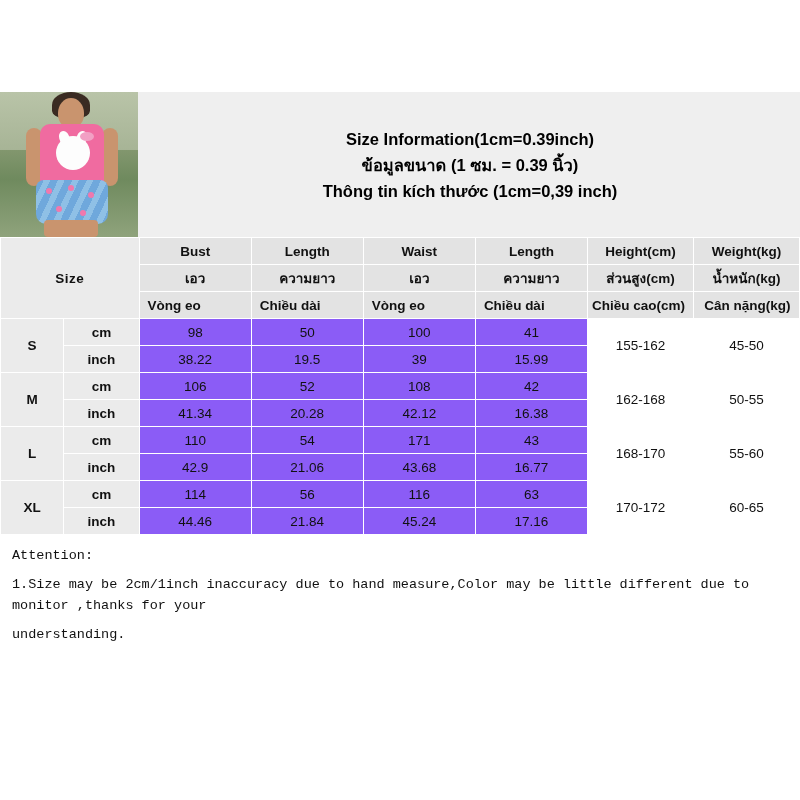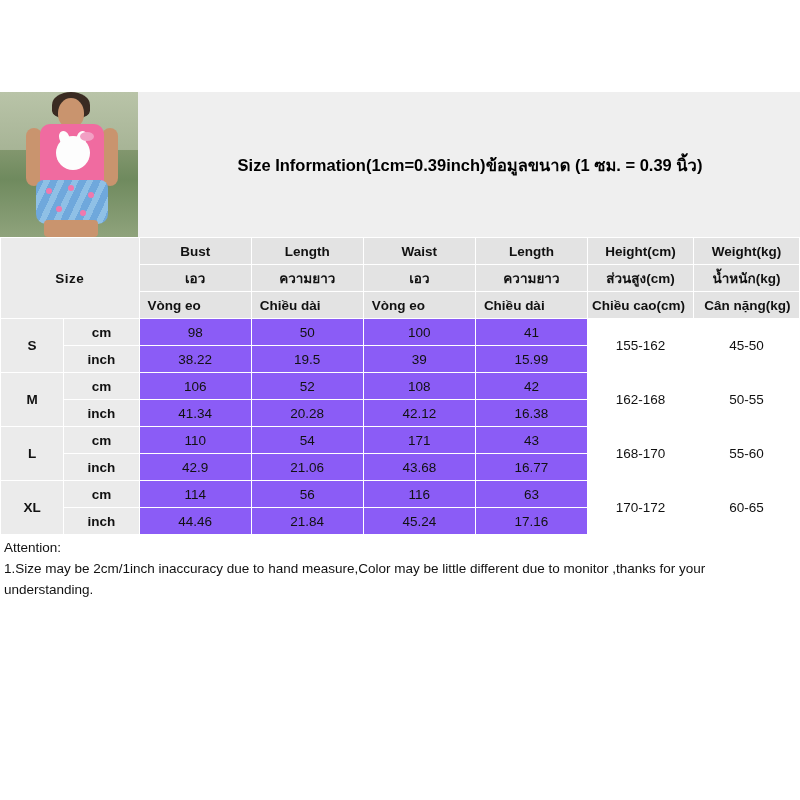--- a/index.html
+++ b/index.html
@@ -130,21 +130,21 @@
   .photo-arm-r {
     position: absolute;
     left: 102px; top: 36px;
     width: 16px; height: 58px;
     background: #c9946e;
     border-radius: 8px;
   }
   .header-text {
     flex: 1 1 auto;
     display: flex;
-    flex-direction: row;
+    flex-direction: column;
     align-items: center;
     justify-content: center;
     padding-right: 10px;
     text-align: center;
     margin-left: 12px;
   }
   .header-text .line {
     font-weight: bold;
     font-size: 16.5px;
     line-height: 26px;
@@ -202,24 +202,25 @@
     background: #ffffff;
   }
   
   .attention {
     width: 800px;
     padding: 2px 4px 6px 4px;
     box-sizing: border-box;
     background: #ffffff;
   }
   .attention p {
-    margin: 0;
+    margin: 8px;
     font-size: 13.5px;
     line-height: 21px;
     color: #111;
+    font-family: Liberation Mono, monospace;
   }
 </style>
 </head>
 <body>
 
 <div class="page">
 
   <div class="header-band">
     <div class="product-photo">
       <div class="photo-bg"></div>
@@ -236,20 +237,21 @@
         <div class="photo-dot" style="left:32px;top:5px;"></div>
         <div class="photo-dot" style="left:52px;top:12px;"></div>
         <div class="photo-dot" style="left:20px;top:26px;"></div>
         <div class="photo-dot" style="left:44px;top:30px;"></div>
       </div>
       <div class="photo-legs"></div>
     </div>
     <div class="header-text">
       <div class="line">Size Information(1cm=0.39inch)</div>
       <div class="line">ข้อมูลขนาด (1 ซม. = 0.39 นิ้ว)</div>
+      <div class="line">Thông tin kích thước (1cm=0,39 inch)</div>
     </div>
   </div>
 
   <table class="size-table">
     <colgroup>
       <col class="c-size-label">
       <col class="c-unit">
       <col class="c-val">
       <col class="c-val">
       <col class="c-val">

